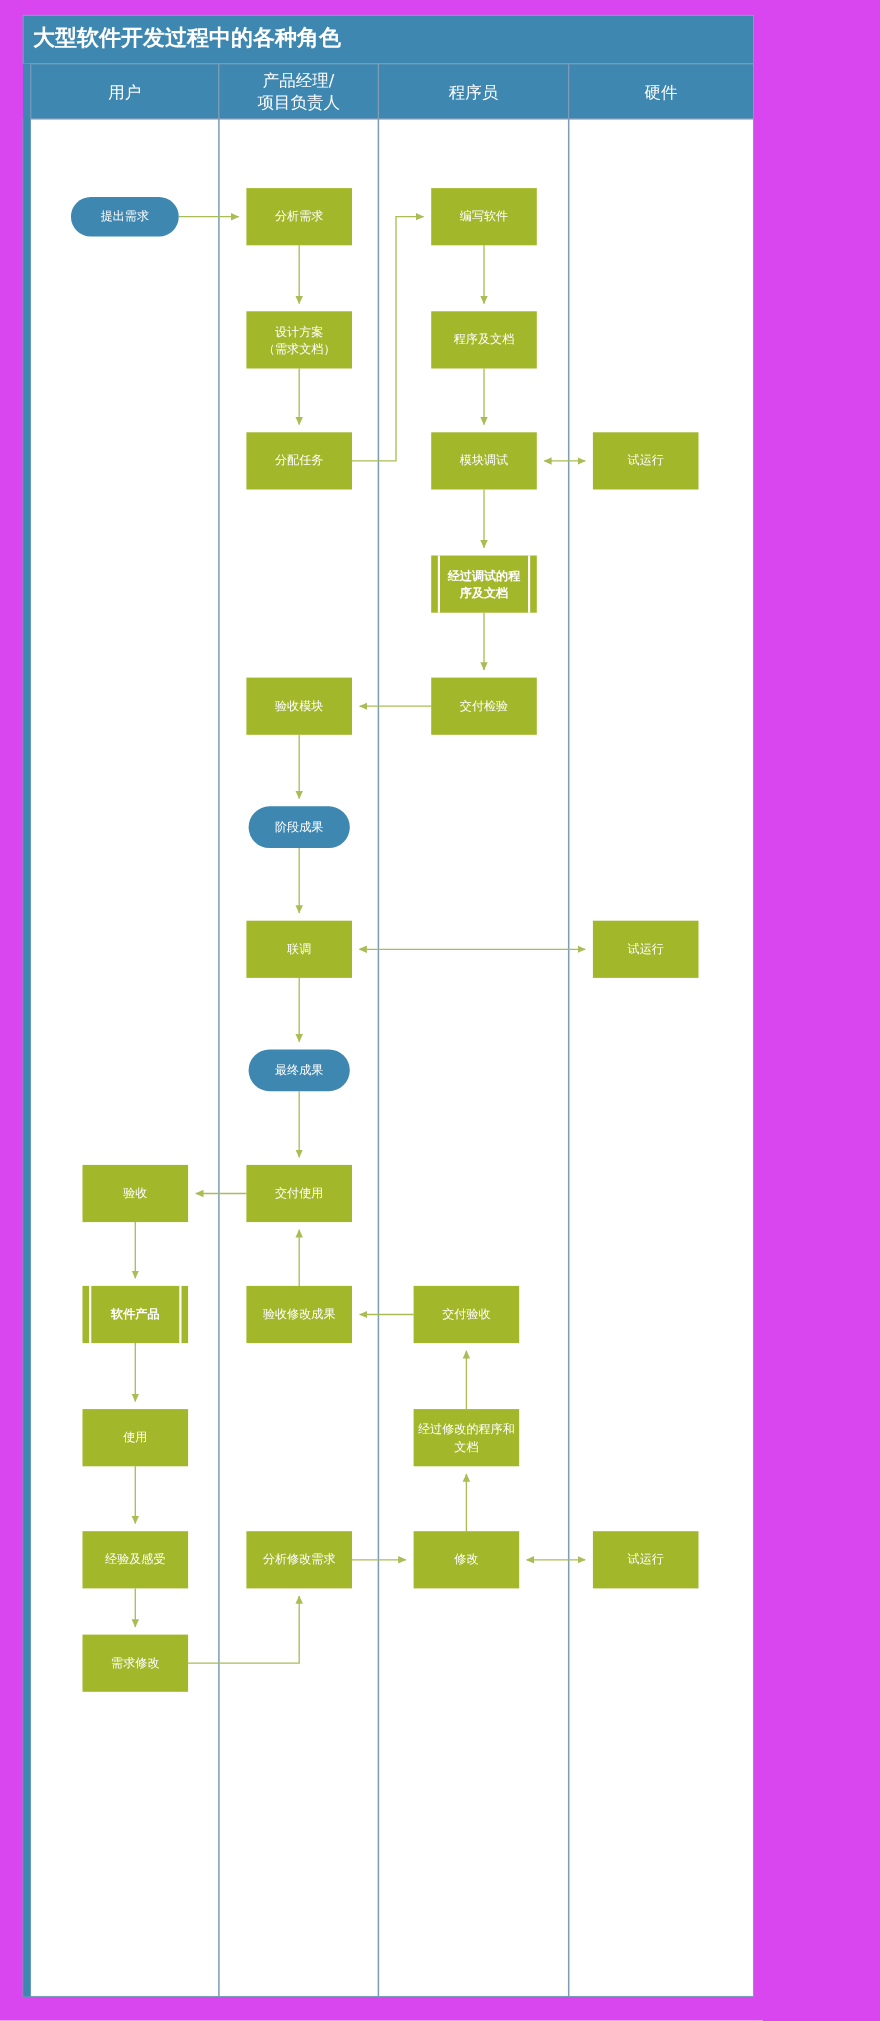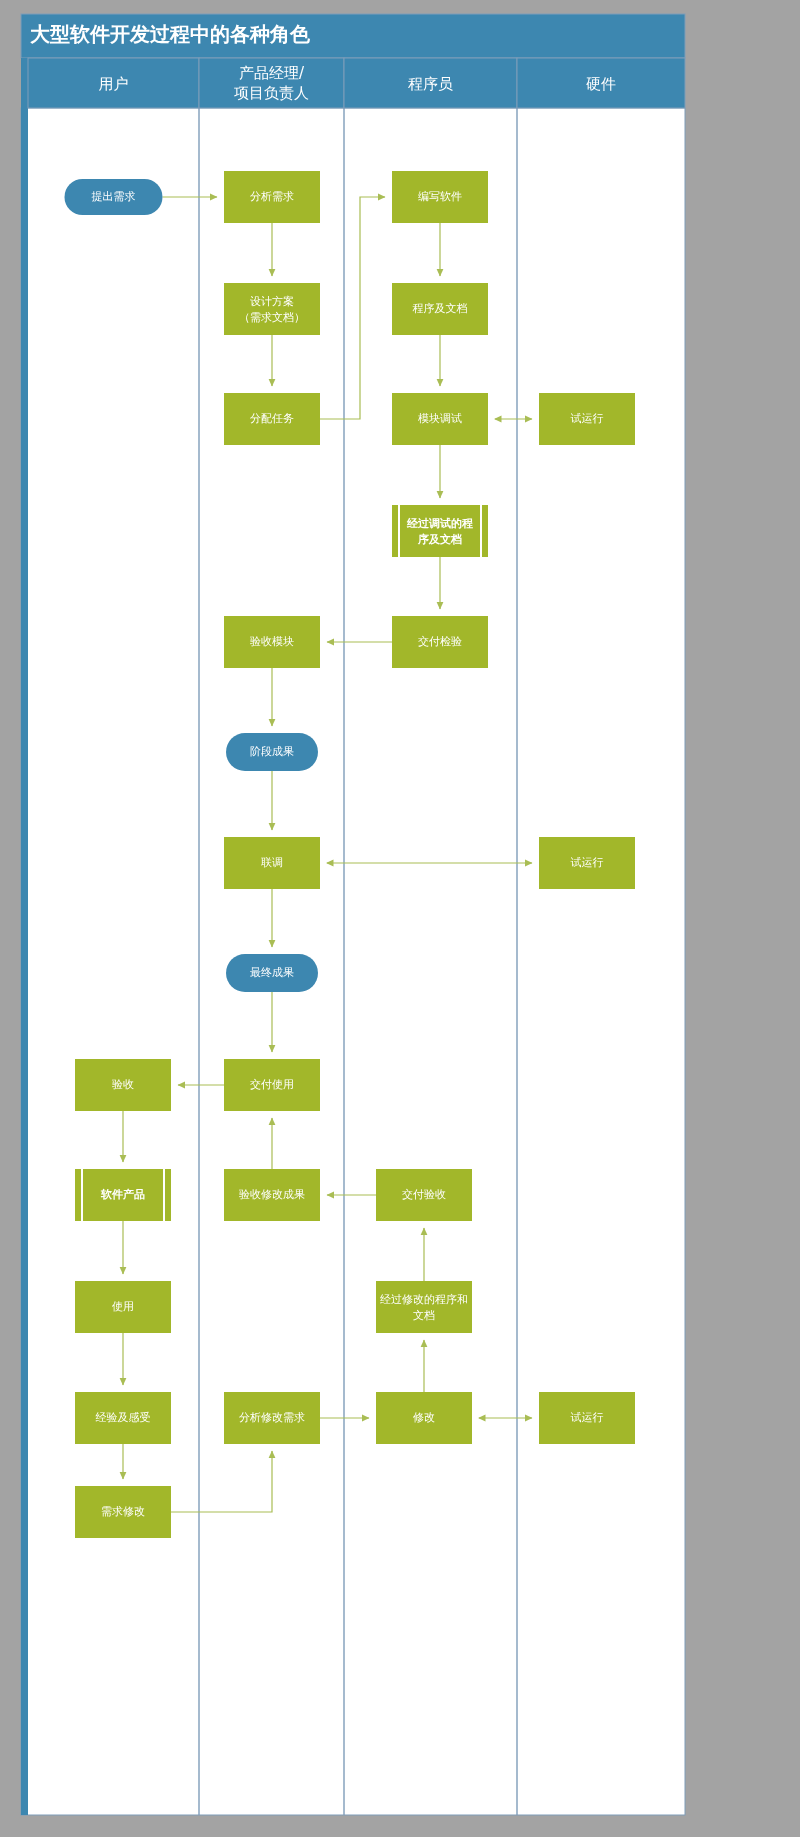--- a/index.html
+++ b/index.html
@@ -1,17 +1,17 @@
 <!DOCTYPE html>
 <html><head>
 <meta charset="utf-8">
 <style>
   html,body{margin:0;padding:0;background:#ffffff;}
   body{font-family:"DejaVu Sans","Liberation Sans",sans-serif;}
-  #page{position:relative;width:800px;height:1837px;background:#a3a3a3;overflow:hidden;}
+  #page{position:relative;width:800px;height:1837px;background:#d946ef;overflow:hidden;}
   svg{display:block;}
   .node-label{fill:#ffffff;font-family:"DejaVu Sans","Liberation Sans",sans-serif;font-size:11px;text-anchor:middle;dominant-baseline:middle;}
   .node-label.bold{font-weight:bold;}
   .lane-label{fill:#ffffff;font-family:"DejaVu Sans","Liberation Sans",sans-serif;font-size:15px;text-anchor:middle;}
   .title-label{fill:#ffffff;font-family:"DejaVu Sans","Liberation Sans",sans-serif;font-size:20px;font-weight:bold;}
 </style>
 </head>
 <body>
 
 <div id="page">

